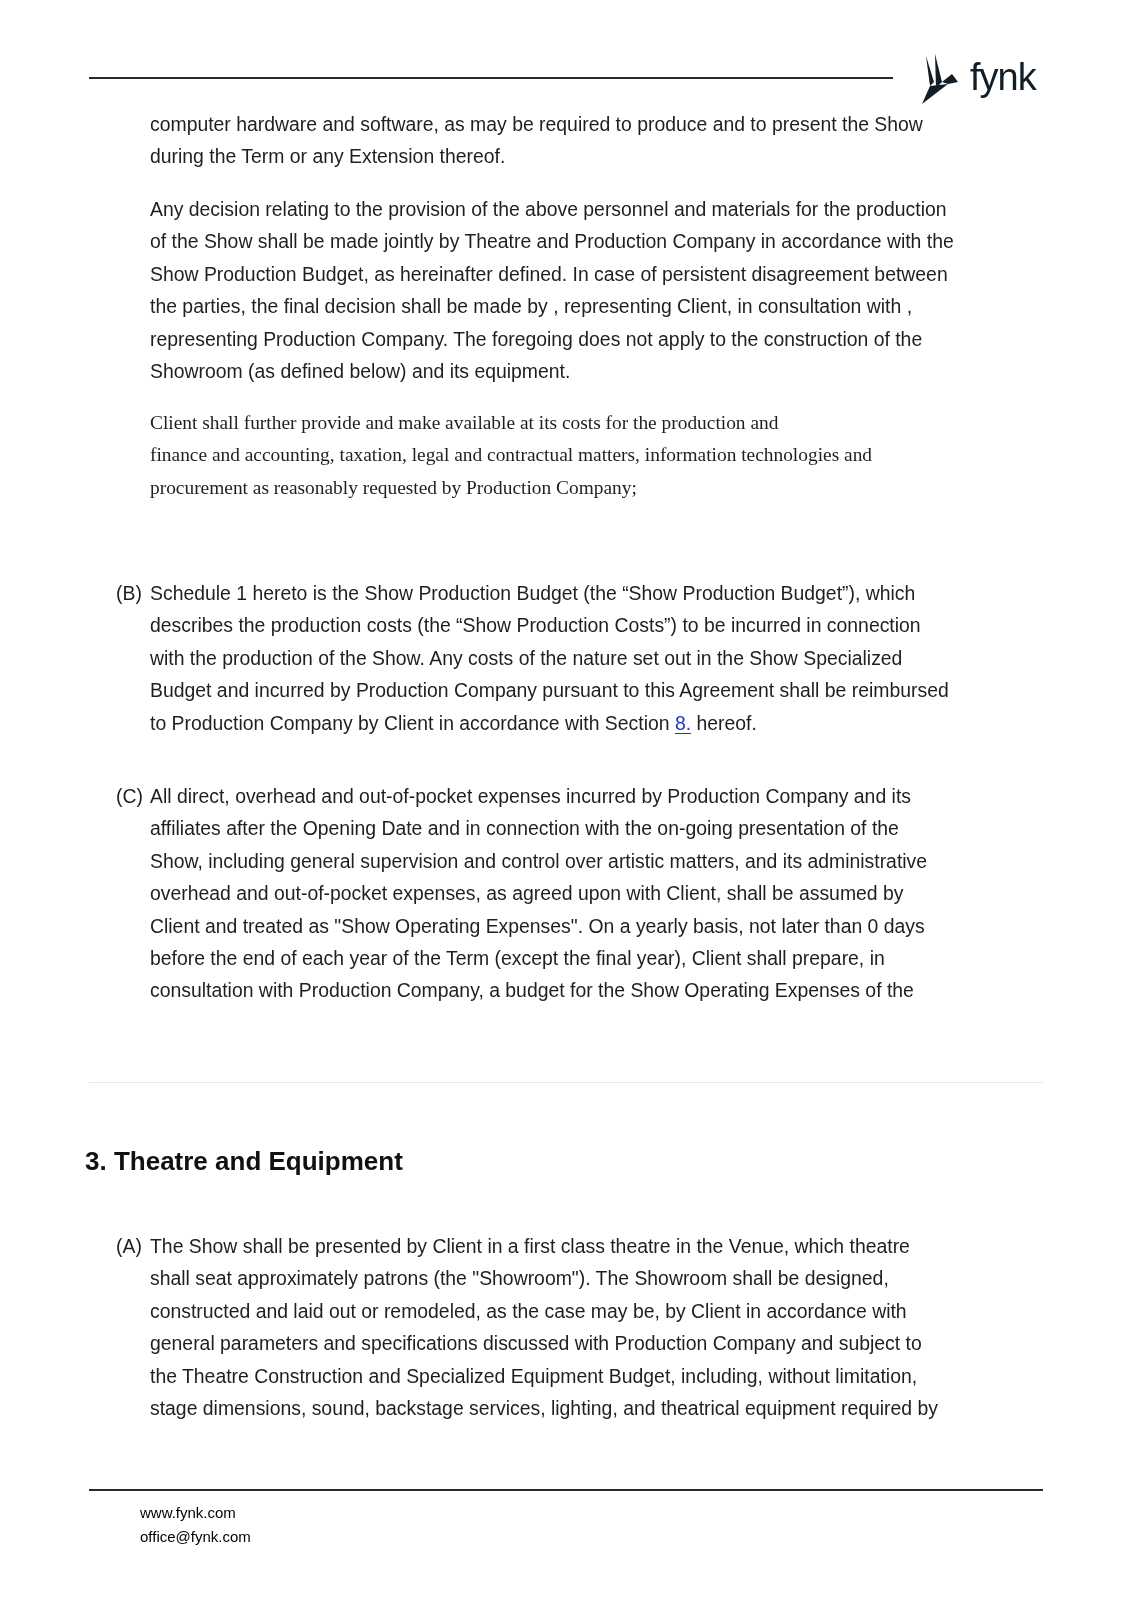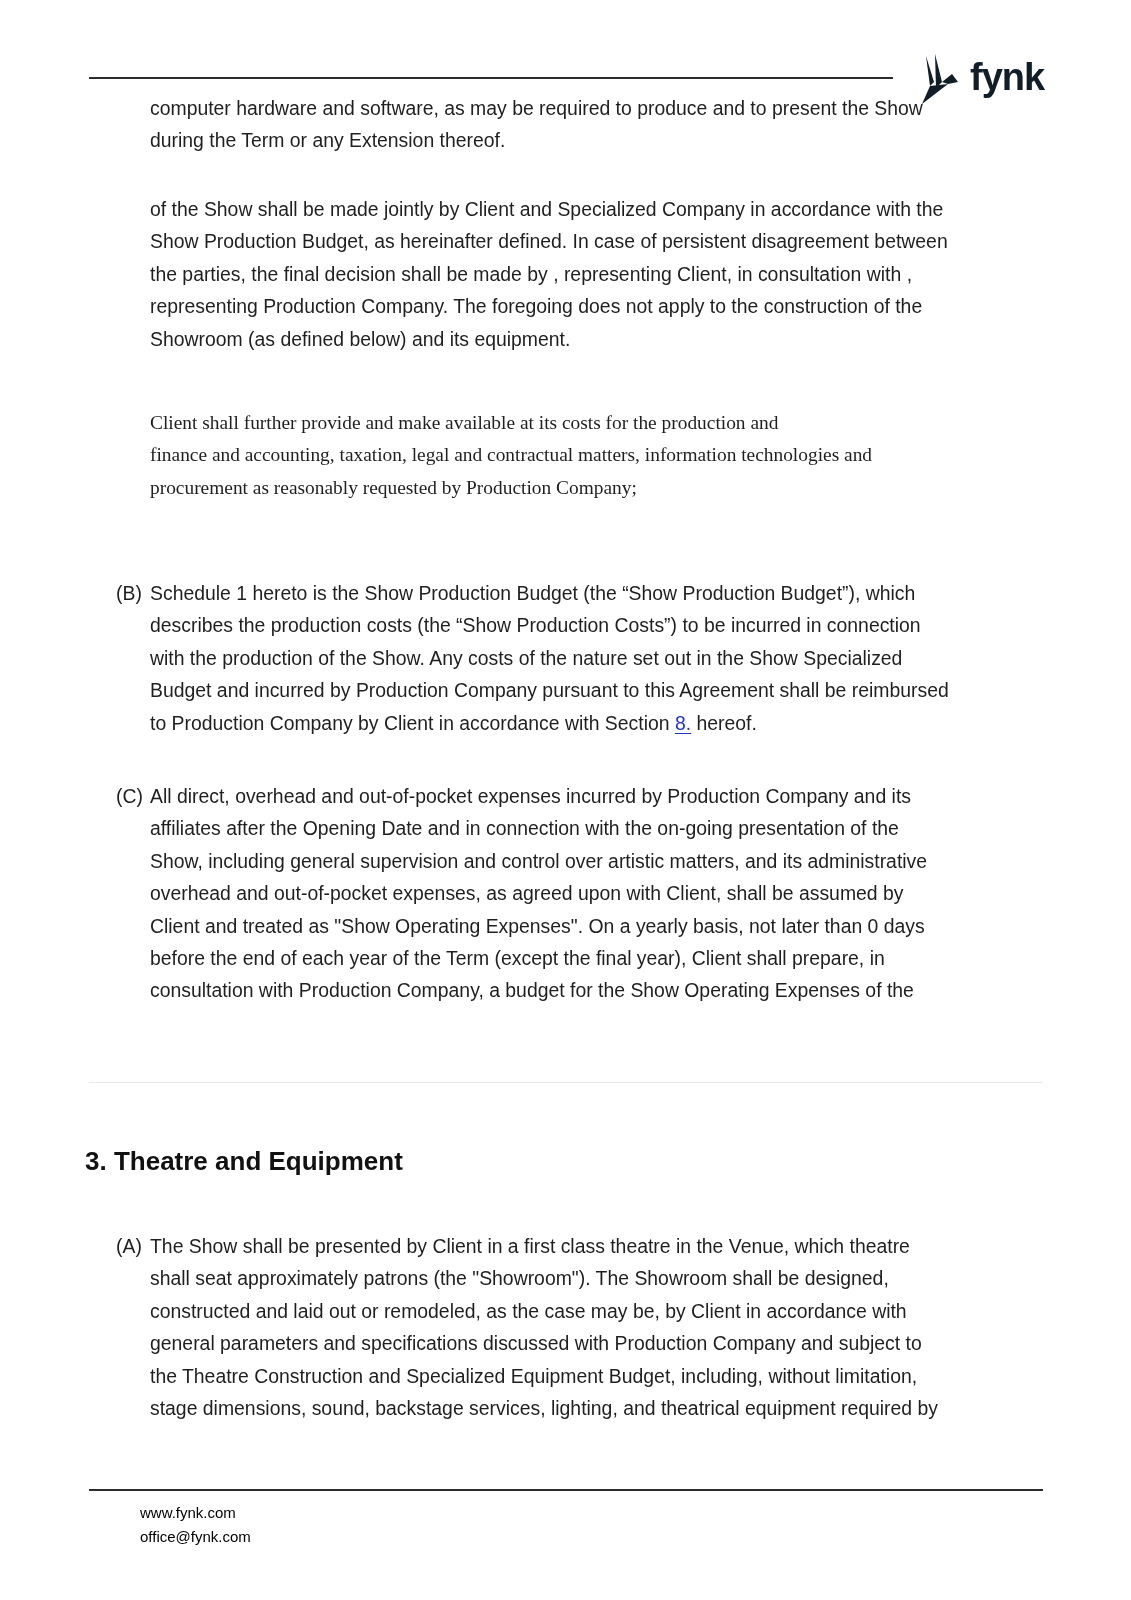--- a/index.html
+++ b/index.html
@@ -2,21 +2,21 @@
 <html><head>
 <meta charset="utf-8">
 <style>
   html, body { margin: 0; padding: 0; background: #ffffff; }
   body { width: 1131px; height: 1600px; position: relative; overflow: hidden;
          font-family: "Liberation Sans", "DejaVu Sans", sans-serif; color: #1f1f1f; }
   .rule { position: absolute; height: 2px; background: #2b2b2b; }
   .sep { position: absolute; height: 1px; background: #e6e8ea; }
   .logo { position: absolute; left: 918px; top: 52px; height: 56px; display: flex; align-items: center; }
   .logo svg { display: block; }
-  .logo-text { font-family: "Liberation Sans", sans-serif; font-weight: 700; font-size: 38px;
+  .logo-text { font-family: "Liberation Sans", sans-serif; font-weight: 400; font-size: 38px;
                color: #111d27; letter-spacing: -1px; margin-left: 6px; margin-top: -6px; }
   .para { position: absolute; left: 150px; width: 900px; font-size: 19.4px; line-height: 32.4px; }
   .line { display: block; white-space: nowrap; }
   .marker { position: absolute; left: -34px; top: 0; }
   .link { color: #2233cc; text-decoration: underline; text-underline-offset: 3px; }
   .heading { position: absolute; left: 85px; top: 1146px; font-size: 26px; font-weight: 700; color: #111111; margin: 0; }
   .footer-text { position: absolute; left: 140px; font-size: 15px; color: #000000; }
 </style>
 </head>
 <body>
@@ -27,27 +27,28 @@
     <svg width="46" height="56" viewBox="0 0 46 56">
       <polygon points="8,4 16,30 12,34" fill="#111d27"></polygon>
       <polygon points="17,2 24,30 18,36" fill="#111d27"></polygon>
       <polygon points="24,30 34,22 40,30 30,32" fill="#111d27"></polygon>
       <polygon points="12,34 30,32 4,52" fill="#111d27"></polygon>
     </svg>
   </span>
   <span class="logo-text">fynk</span>
 </div>
 
-<div class="para" style="top:92px;">
+<div class="para" style="top:108px;">
   <span class="line">computer hardware and software, as may be required to produce and to present the Show</span>
   <span class="line">during the Term or any Extension thereof.</span>
 </div>
 
 <div class="para" style="top:193px;">
-  <span class="line">of the Show shall be made jointly by Client and Specialized Company in accordance with the</span>
+  <span class="line">Any decision relating to the provision of the above personnel and materials for the production</span>
+  <span class="line">of the Show shall be made jointly by Theatre and Production Company in accordance with the</span>
   <span class="line">Show Production Budget, as hereinafter defined. In case of persistent disagreement between</span>
   <span class="line">the parties, the final decision shall be made by , representing Client, in consultation with ,</span>
   <span class="line">representing Production Company. The foregoing does not apply to the construction of the</span>
   <span class="line">Showroom (as defined below) and its equipment.</span>
 </div>
 
 <div class="para" style="top:407px;font-family:Liberation Serif, serif;">
   <span class="line">Client shall further provide and make available at its costs for the production and</span>
   <span class="line">finance and accounting, taxation, legal and contractual matters, information technologies and</span>
   <span class="line">procurement as reasonably requested by Production Company;</span>

